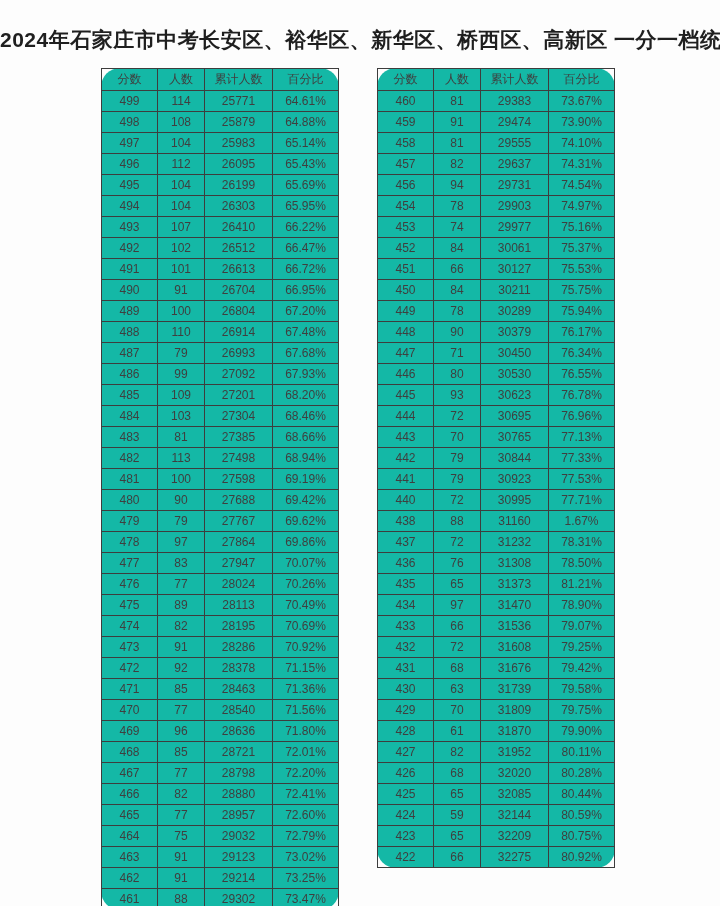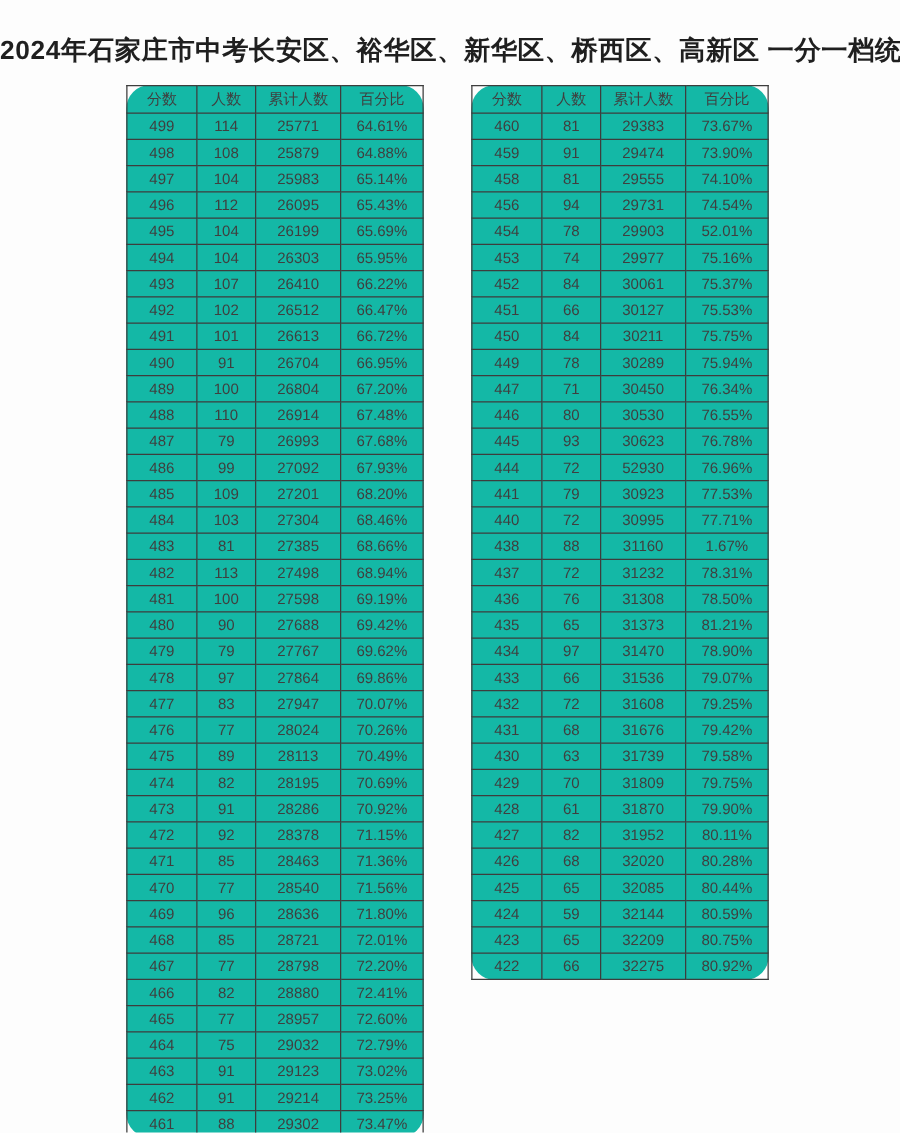--- a/index.html
+++ b/index.html
@@ -342,30 +342,36 @@
         <td>29474</td>
         <td>73.90%</td>
       </tr>
       <tr>
         <td>458</td>
         <td>81</td>
         <td>29555</td>
         <td>74.10%</td>
       </tr>
       <tr>
+        <td>457</td>
+        <td>82</td>
+        <td>29637</td>
+        <td>74.31%</td>
+      </tr>
+      <tr>
         <td>456</td>
         <td>94</td>
         <td>29731</td>
         <td>74.54%</td>
       </tr>
       <tr>
         <td>454</td>
         <td>78</td>
         <td>29903</td>
-        <td>52.01%</td>
+        <td>74.97%</td>
       </tr>
       <tr>
         <td>453</td>
         <td>74</td>
         <td>29977</td>
         <td>75.16%</td>
       </tr>
       <tr>
         <td>452</td>
         <td>84</td>
@@ -384,42 +390,60 @@
         <td>30211</td>
         <td>75.75%</td>
       </tr>
       <tr>
         <td>449</td>
         <td>78</td>
         <td>30289</td>
         <td>75.94%</td>
       </tr>
       <tr>
+        <td>448</td>
+        <td>90</td>
+        <td>30379</td>
+        <td>76.17%</td>
+      </tr>
+      <tr>
         <td>447</td>
         <td>71</td>
         <td>30450</td>
         <td>76.34%</td>
       </tr>
       <tr>
         <td>446</td>
         <td>80</td>
         <td>30530</td>
         <td>76.55%</td>
       </tr>
       <tr>
         <td>445</td>
         <td>93</td>
         <td>30623</td>
         <td>76.78%</td>
       </tr>
       <tr>
         <td>444</td>
         <td>72</td>
-        <td>52930</td>
+        <td>30695</td>
         <td>76.96%</td>
+      </tr>
+      <tr>
+        <td>443</td>
+        <td>70</td>
+        <td>30765</td>
+        <td>77.13%</td>
+      </tr>
+      <tr>
+        <td>442</td>
+        <td>79</td>
+        <td>30844</td>
+        <td>77.33%</td>
       </tr>
       <tr>
         <td>441</td>
         <td>79</td>
         <td>30923</td>
         <td>77.53%</td>
       </tr>
       <tr>
         <td>440</td>
         <td>72</td>

